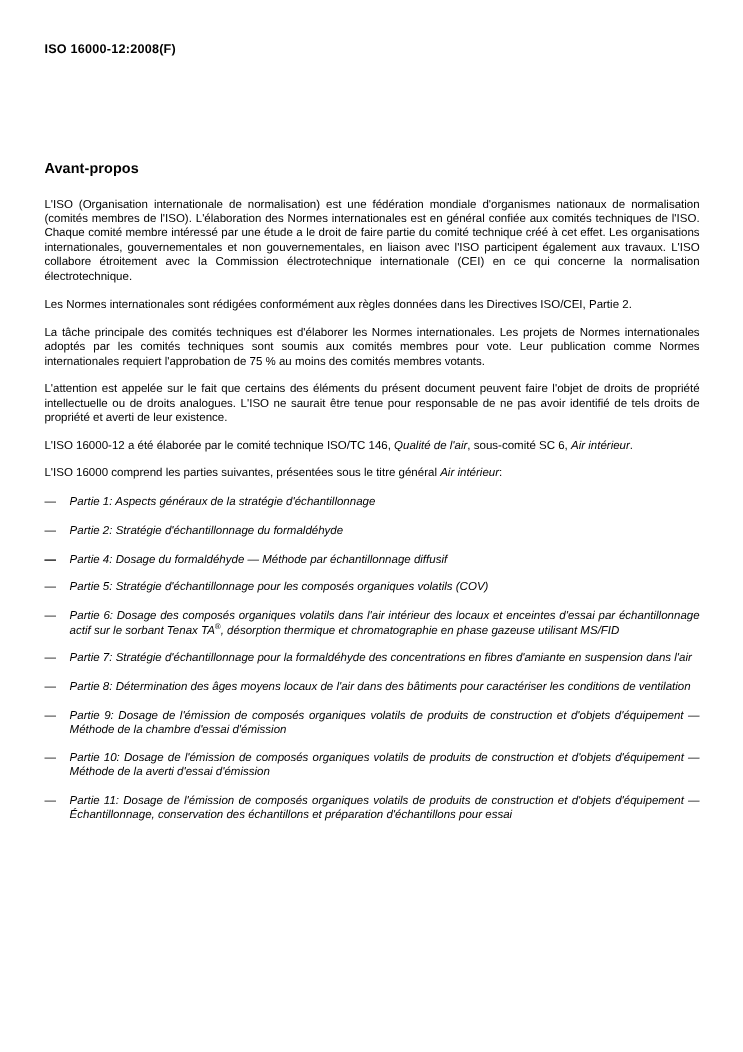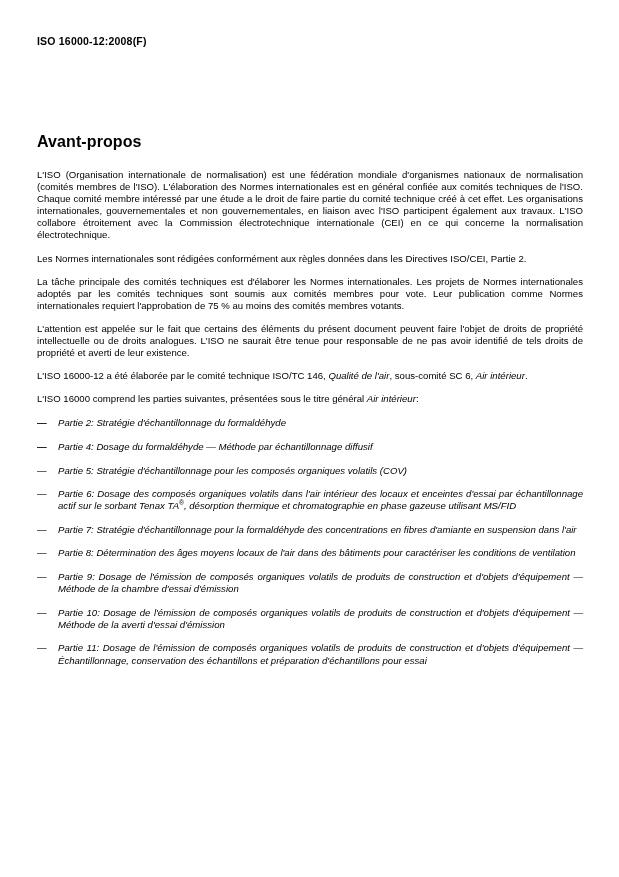--- a/index.html
+++ b/index.html
@@ -26,21 +26,21 @@
     font-weight: bold;
     letter-spacing: 0.2px;
   }
   .content {
     position: absolute;
     left: 37px;
     top: 133px;
     width: 546px;
   }
   .section-title {
-    font-size: 16px;
+    font-size: 12px;
     font-weight: bold;
     margin: 0 0 18px 0;
     letter-spacing: 0.1px;
   }
   p.body-para {
     font-size: 9.6px;
     line-height: 12.1px;
     text-align: justify;
     margin: 0 0 11px 0;
   }
@@ -119,20 +119,21 @@
     <p class="body-para">L'attention est appelée sur le fait que certains des éléments du présent document peuvent faire l'objet de droits de propriété intellectuelle ou de droits analogues. L'ISO ne saurait être tenue pour responsable de ne pas avoir identifié de tels droits de propriété et averti de leur existence.</p>
 
     <p class="body-para"><span>L'ISO 16000-12 a été élaborée par le comité technique ISO/TC 146, </span><em class="ital">Qualité de l'air</em><span>, sous-comité SC 6, </span><em class="ital">Air intérieur</em><span>.</span></p>
 
     <p class="intro-line"><span>L'ISO 16000 comprend les parties suivantes, présentées sous le titre général </span><em class="ital">Air intérieur</em><span>:</span></p>
 
     <ul class="parts-list">
 
       <li class="part-item">
         <span class="part-dash">—</span>
+        <span>Partie 1: Aspects généraux de la stratégie d'échantillonnage</span>
       </li>
 
       <li class="part-item">
         <span class="part-dash">—</span>
         <span>Partie 2: Stratégie d'échantillonnage du formaldéhyde</span>
       </li>
 
       <li class="part-item">
         <span class="part-dash">—</span>
       </li>

